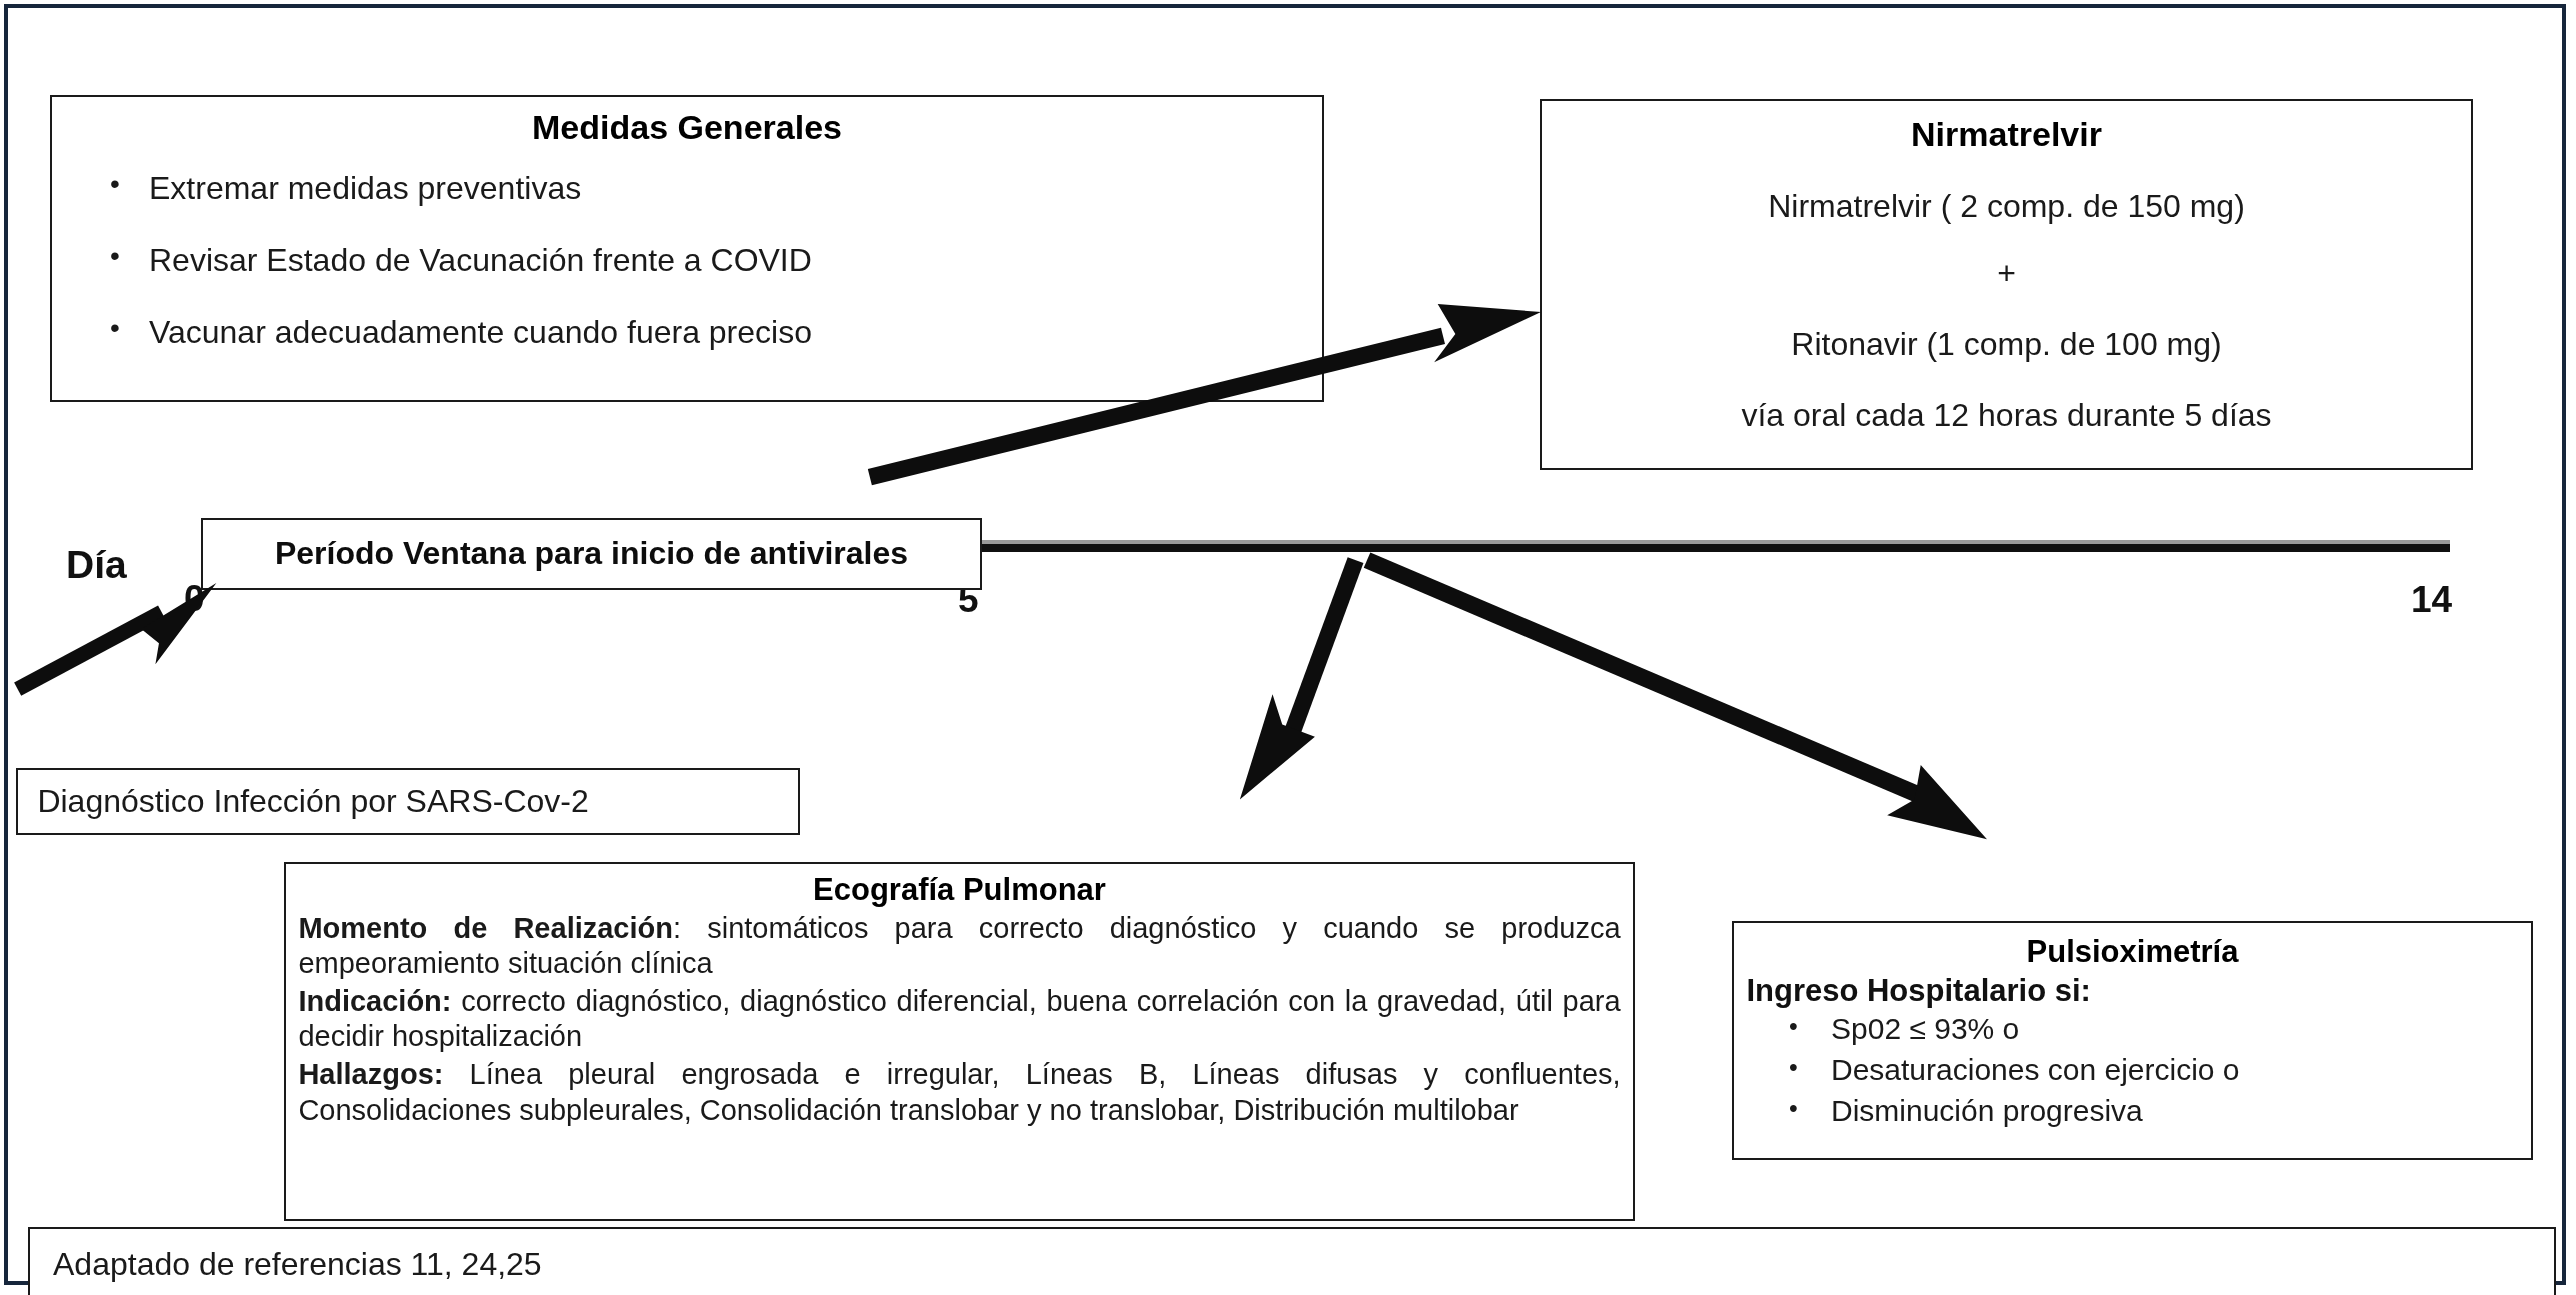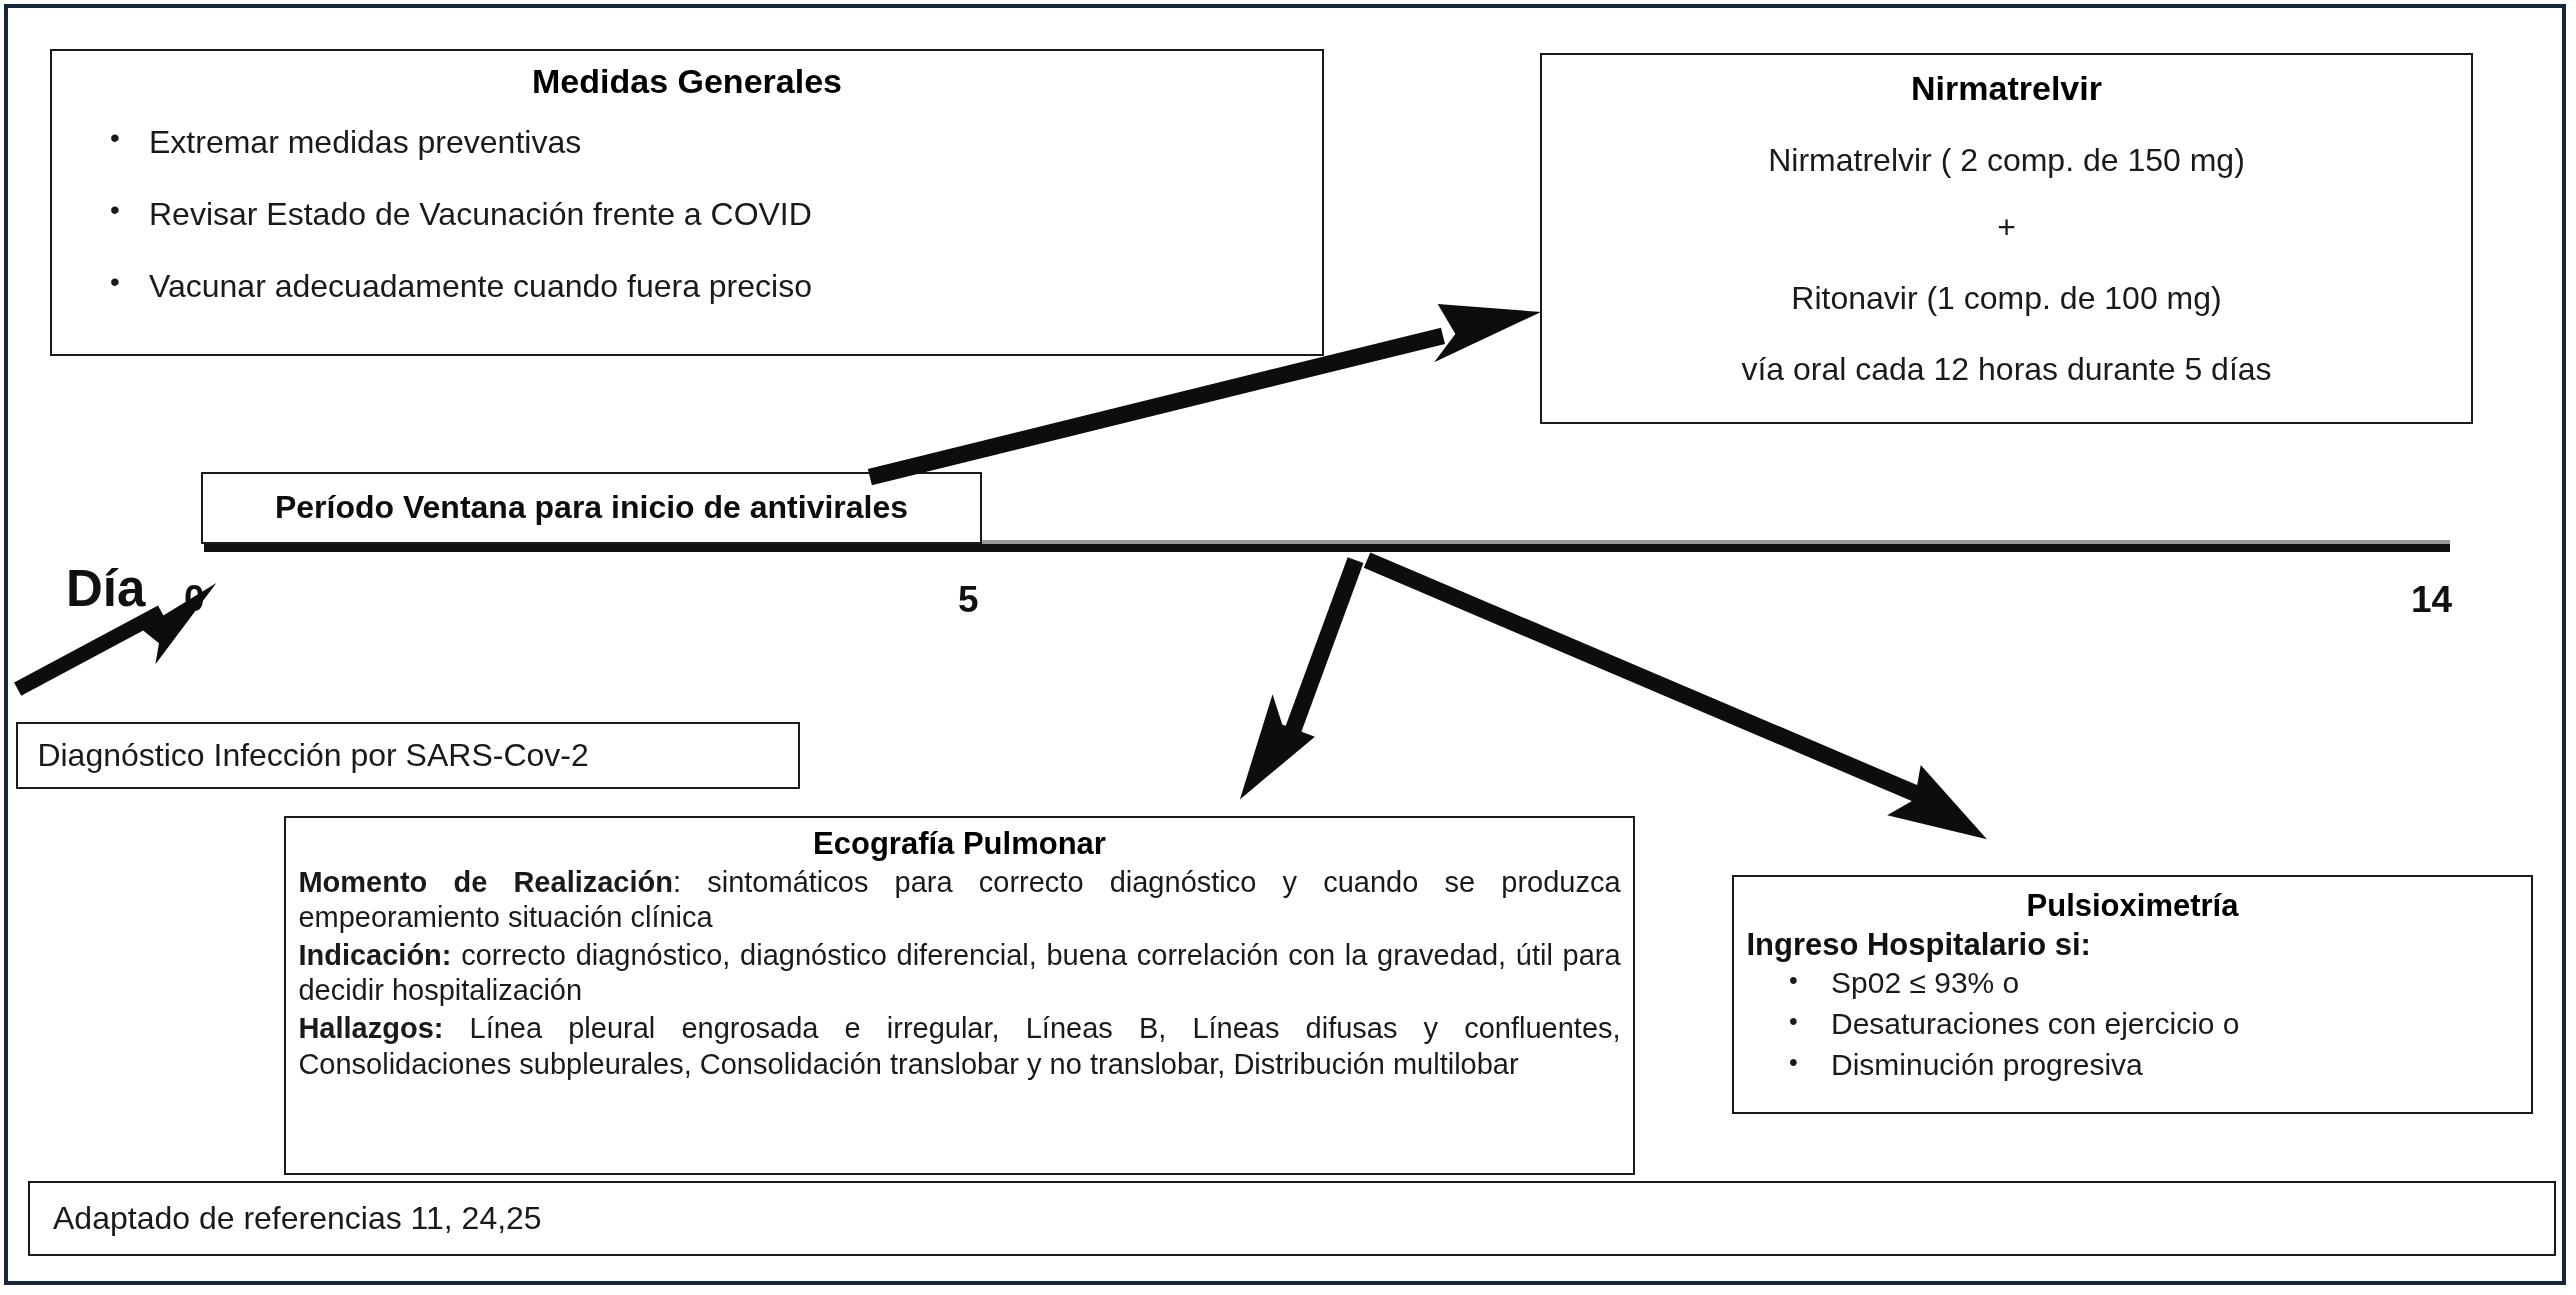--- a/index.html
+++ b/index.html
@@ -25,20 +25,21 @@
     width: 2562px;
     height: 1281px;
     border: 4.4px solid #16263b;
     box-sizing: border-box;
   }
   .box {
     position: absolute;
     box-sizing: border-box;
     border: 2.6px solid #1a1a1a;
     background: #ffffff;
+    margin-top: 46px;
   }
   .box-title {
     font-weight: bold;
     text-align: center;
     display: block;
   }
   
   #box-medidas {
     left: 50px;
     top: 49px;
@@ -133,22 +134,21 @@
   }
   .tl-label {
     position: absolute;
     font-size: 37px;
     font-weight: bold;
     color: #111111;
   }
   #tl-dia {
     left: 66px;
     top: 543px;
-    font-size: 51px;
-    margin-top: 16px;
+    font-size: 39px;
   }
   #tl-0   { left: 184px; top: 578px; }
   #tl-5   { left: 958px; top: 579px; }
   #tl-14  { left: 2411px; top: 579px; }
   
   #box-diagnostico {
     left: 16px;
     top: 722px;
     width: 784px;
     height: 67px;

